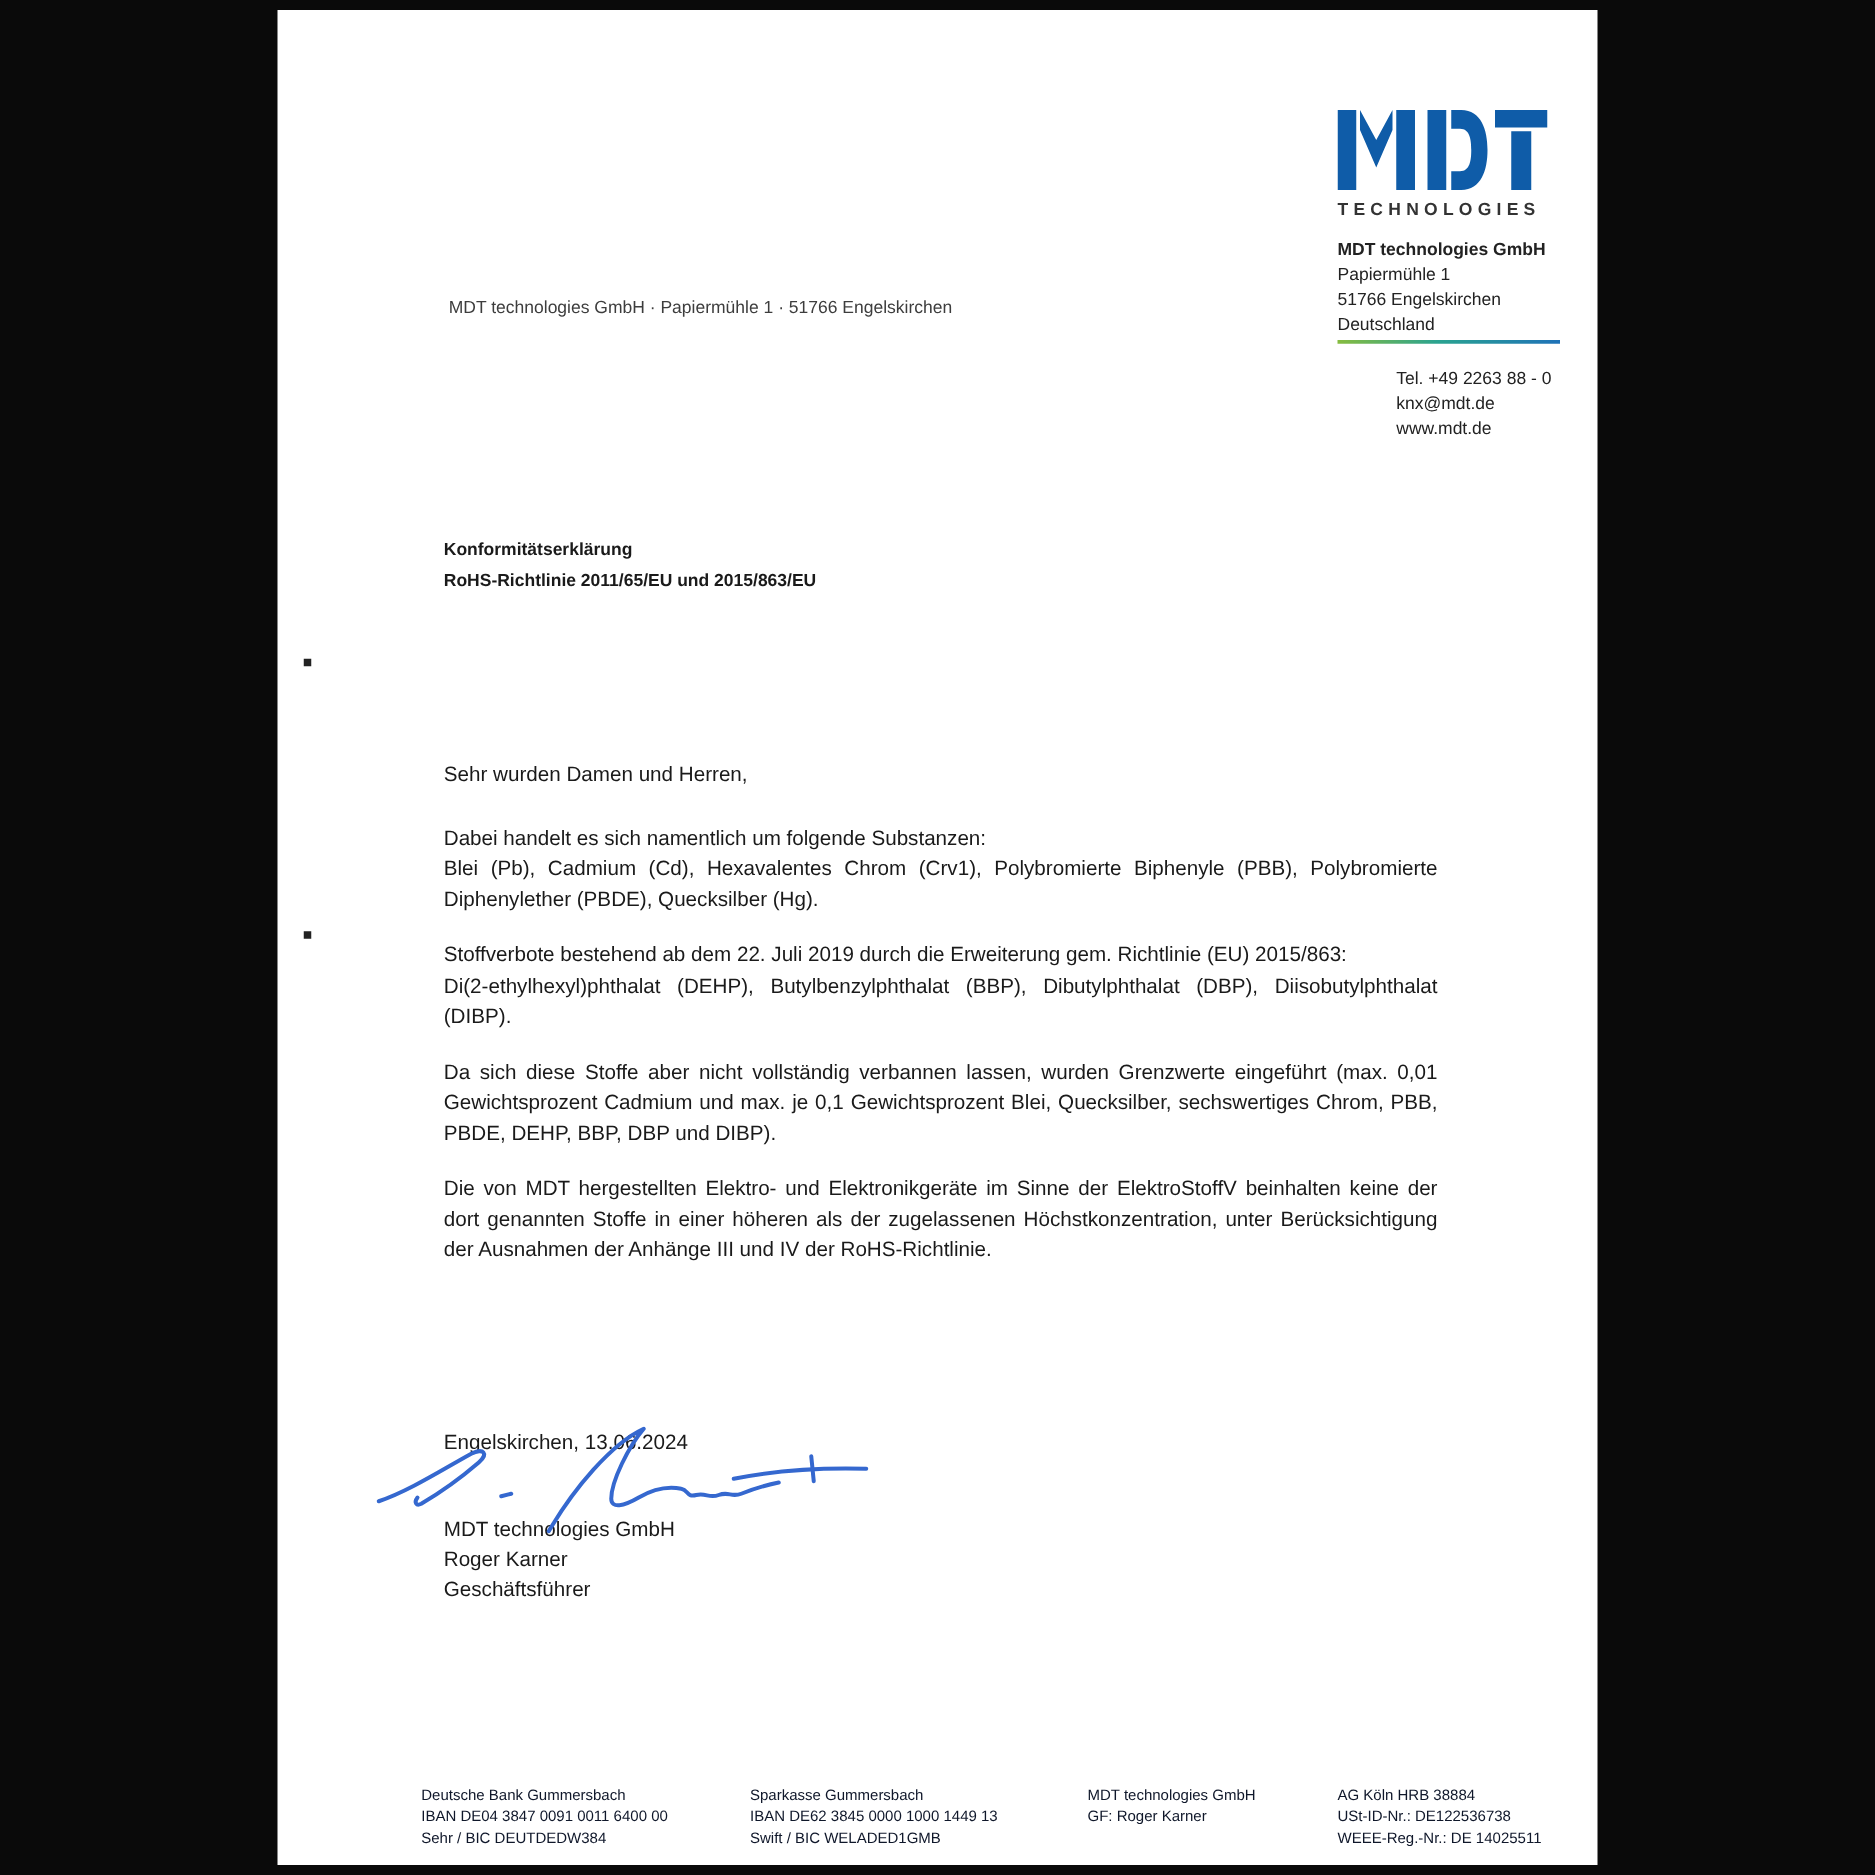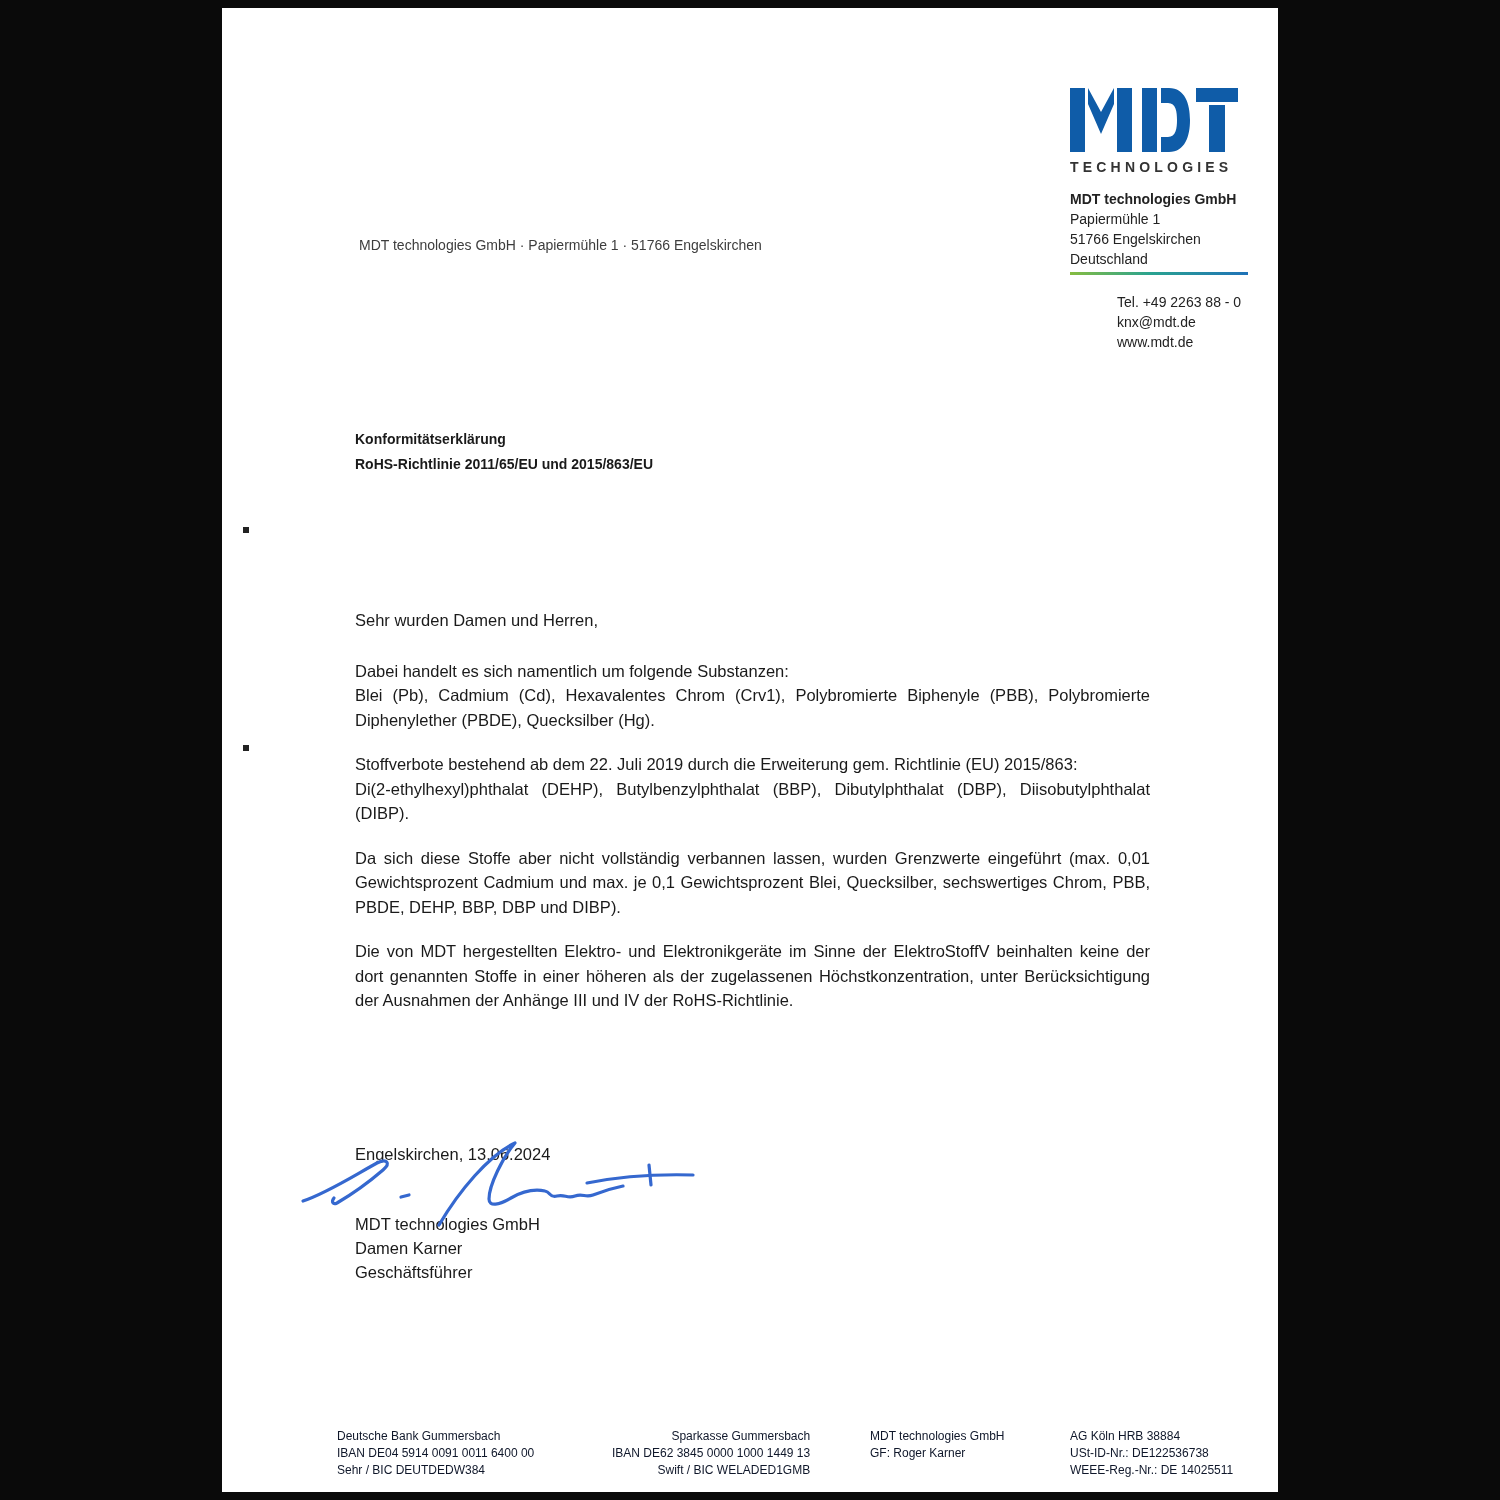--- a/index.html
+++ b/index.html
@@ -45,21 +45,21 @@
   .letter-body { position:absolute; left:133px; top:600px; width:795px; font-size:16.5px; line-height:24.5px; }
   .salutation { margin-bottom:26px; }
   .para { text-align:justify; white-space:pre-line; margin-bottom:20px; }
   
   .date-line { position:absolute; left:133px; top:1137px; font-size:16.5px; }
   .signature-svg { position:absolute; left:75px; top:1133px; width:400px; height:95px; z-index:5; }
   .signer-block { position:absolute; left:133px; top:1204px; font-size:16.5px; line-height:24px; }
   
   .footer-col { position:absolute; top:1420px; font-size:12px; line-height:17px; color:#0f172a; white-space:nowrap; }
   .footer-col.c1 { left:115px; }
-  .footer-col.c2 { left:390px;text-align:right; }
+  .footer-col.c2 { left:378px; }
   .footer-col.c3 { left:648px; }
   .footer-col.c4 { left:848px; }
 </style>
 </head>
 <body>
 
 <div class="page">
 
   <div class="sender-line">MDT technologies GmbH  ·  Papiermühle 1  ·  51766 Engelskirchen</div>
 
@@ -119,27 +119,27 @@
       <path d="M6,60 C 30,52 58,34 80,22 C 90,17 94,22 86,29 C 72,41 52,55 40,62 C 36,64 34,61 37,57"></path>
       <path d="M104,56 L 112,54"></path>
       <path d="M142,84 C 162,50 192,14 218,2 C 206,16 192,44 192,58 C 192,66 202,64 214,57 C 226,50 238,48 248,50 C 254,51 252,57 260,55 C 268,53 270,58 278,55 C 286,52 288,57 296,54 C 306,50 316,47 326,45"></path>
       <path d="M290,42 C 320,36 360,33 396,34"></path>
       <path d="M352,24 L 354,44"></path>
     </g>
   </svg>
 
   <div class="signer-block">
     <div>MDT technologies GmbH</div>
-    <div>Damen Karner</div>
+    <div>Roger Karner</div>
     <div>Geschäftsführer</div>
   </div>
 
   <div class="footer-col c1">
     <div>Deutsche Bank Gummersbach</div>
-    <div>IBAN DE04 5914 0091 0011 6400 00</div>
+    <div>IBAN DE04 3847 0091 0011 6400 00</div>
     <div>Sehr / BIC DEUTDEDW384</div>
   </div>
   <div class="footer-col c2">
     <div>Sparkasse Gummersbach</div>
     <div>IBAN DE62 3845 0000 1000 1449 13</div>
     <div>Swift / BIC WELADED1GMB</div>
   </div>
   <div class="footer-col c3">
     <div>MDT technologies GmbH</div>
     <div>GF: Roger Karner</div>

